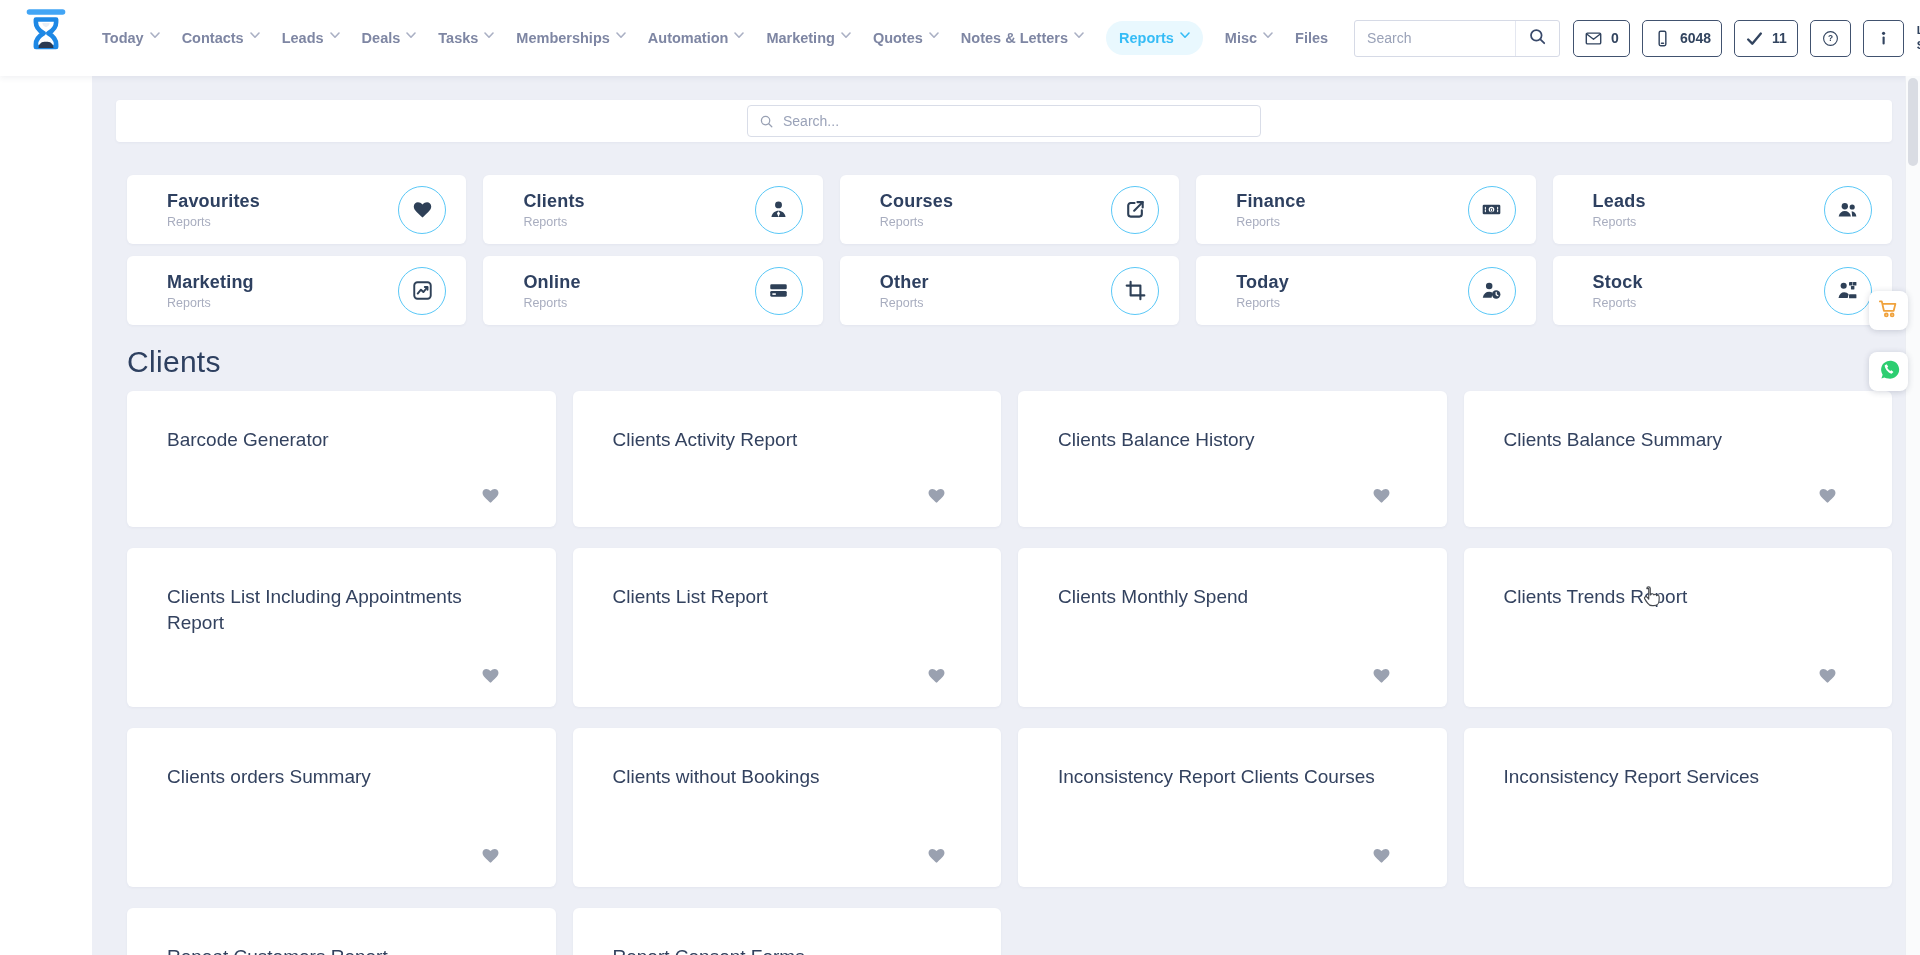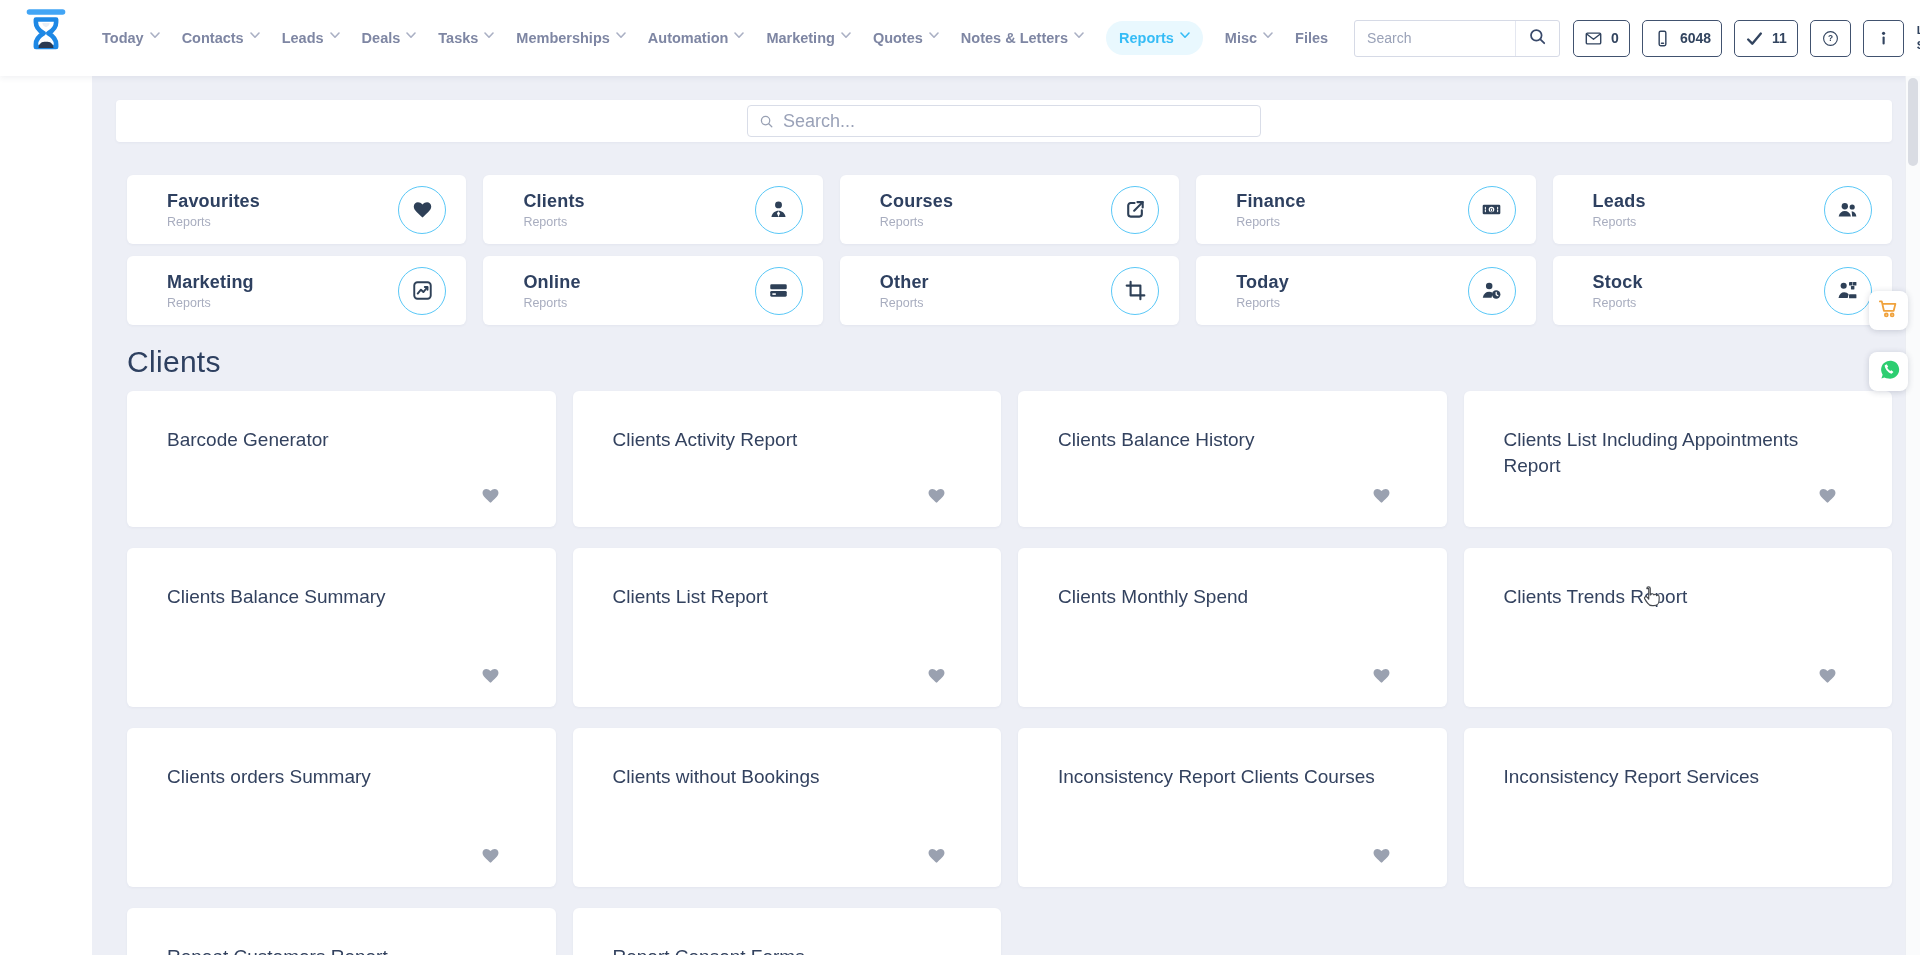--- a/index.html
+++ b/index.html
@@ -46,21 +46,21 @@
 
   
   main { position:absolute; top:76px; left:92px; right:0; bottom:0; background:#edeff6;
          padding:24px 28px 0 24px; overflow:hidden; }
   .toolbar { height:42px; background:#fff; border-radius:4px; display:flex; align-items:center;
              justify-content:center; box-shadow:0 1px 3px rgba(44,62,92,.05); }
   .main-search { width:514px; height:32px; border:1px solid #d9dde8; border-radius:4px;
                  display:flex; align-items:center; padding:0 11px; gap:9px; background:#fff; }
   .main-search .icon { width:15px; height:15px; color:#98a0b3; display:inline-flex; }
   .main-search .icon svg { width:100%; height:100%; }
-  .main-search input { border:0; outline:0; flex:1; font-size:18px; color:#44506b; font-family:inherit; }
+  .main-search input { border:0; outline:0; flex:1; font-size:14px; color:#44506b; font-family:inherit; }
   .main-search input::placeholder { color:#9aa2b8; }
 
   .cat-grid { display:grid; grid-template-columns:repeat(5,1fr); gap:12px 17px; margin:33px 0 0 11px; }
   .cat-card { background:#fff; border-radius:6px; height:69px; display:flex; align-items:center;
               justify-content:space-between; padding:0 20px 0 40px; cursor:pointer;
               box-shadow:0 1px 3px rgba(44,62,92,.05); }
   .cat-text h3 { font-size:18px; font-weight:600; color:#2e4060; letter-spacing:.2px; }
   .cat-text p { font-size:12.5px; color:#a8adbf; margin-top:3px; }
   .cat-icon { width:48px; height:48px; border:1.6px solid #5ac8f7; border-radius:50%;
               display:flex; align-items:center; justify-content:center; color:#2e4057; flex:0 0 48px; }
@@ -524,27 +524,27 @@
             <path d="M12 20.4l-1.2-1.1C5.4 14.4 2.9 12 2.9 8.9c0-2.5 1.9-4.4 4.4-4.4 1.6 0 3.3.8 4.7 2.3 1.4-1.5 3.1-2.3 4.7-2.3 2.5 0 4.4 1.9 4.4 4.4 0 3.1-2.5 5.5-7.9 10.4L12 20.4z" fill="currentColor" stroke="none"></path>
           </svg></button>
       </article>
       <article class="report-card">
         <h4>Clients Balance History</h4>
         <button class="heart-btn"><svg viewBox="0 0 24 24" fill="none" stroke="currentColor" stroke-width="1.7" stroke-linecap="round" stroke-linejoin="round">
             <path d="M12 20.4l-1.2-1.1C5.4 14.4 2.9 12 2.9 8.9c0-2.5 1.9-4.4 4.4-4.4 1.6 0 3.3.8 4.7 2.3 1.4-1.5 3.1-2.3 4.7-2.3 2.5 0 4.4 1.9 4.4 4.4 0 3.1-2.5 5.5-7.9 10.4L12 20.4z" fill="currentColor" stroke="none"></path>
           </svg></button>
       </article>
       <article class="report-card">
+        <h4>Clients Balance Summary</h4>
+        <button class="heart-btn"><svg viewBox="0 0 24 24" fill="none" stroke="currentColor" stroke-width="1.7" stroke-linecap="round" stroke-linejoin="round">
+            <path d="M12 20.4l-1.2-1.1C5.4 14.4 2.9 12 2.9 8.9c0-2.5 1.9-4.4 4.4-4.4 1.6 0 3.3.8 4.7 2.3 1.4-1.5 3.1-2.3 4.7-2.3 2.5 0 4.4 1.9 4.4 4.4 0 3.1-2.5 5.5-7.9 10.4L12 20.4z" fill="currentColor" stroke="none"></path>
+          </svg></button>
+      </article>
+      <article class="report-card">
         <h4>Clients List Including Appointments Report</h4>
-        <button class="heart-btn"><svg viewBox="0 0 24 24" fill="none" stroke="currentColor" stroke-width="1.7" stroke-linecap="round" stroke-linejoin="round">
-            <path d="M12 20.4l-1.2-1.1C5.4 14.4 2.9 12 2.9 8.9c0-2.5 1.9-4.4 4.4-4.4 1.6 0 3.3.8 4.7 2.3 1.4-1.5 3.1-2.3 4.7-2.3 2.5 0 4.4 1.9 4.4 4.4 0 3.1-2.5 5.5-7.9 10.4L12 20.4z" fill="currentColor" stroke="none"></path>
-          </svg></button>
-      </article>
-      <article class="report-card">
-        <h4>Clients Balance Summary</h4>
         <button class="heart-btn"><svg viewBox="0 0 24 24" fill="none" stroke="currentColor" stroke-width="1.7" stroke-linecap="round" stroke-linejoin="round">
             <path d="M12 20.4l-1.2-1.1C5.4 14.4 2.9 12 2.9 8.9c0-2.5 1.9-4.4 4.4-4.4 1.6 0 3.3.8 4.7 2.3 1.4-1.5 3.1-2.3 4.7-2.3 2.5 0 4.4 1.9 4.4 4.4 0 3.1-2.5 5.5-7.9 10.4L12 20.4z" fill="currentColor" stroke="none"></path>
           </svg></button>
       </article>
       <article class="report-card">
         <h4>Clients List Report</h4>
         <button class="heart-btn"><svg viewBox="0 0 24 24" fill="none" stroke="currentColor" stroke-width="1.7" stroke-linecap="round" stroke-linejoin="round">
             <path d="M12 20.4l-1.2-1.1C5.4 14.4 2.9 12 2.9 8.9c0-2.5 1.9-4.4 4.4-4.4 1.6 0 3.3.8 4.7 2.3 1.4-1.5 3.1-2.3 4.7-2.3 2.5 0 4.4 1.9 4.4 4.4 0 3.1-2.5 5.5-7.9 10.4L12 20.4z" fill="currentColor" stroke="none"></path>
           </svg></button>
       </article>

